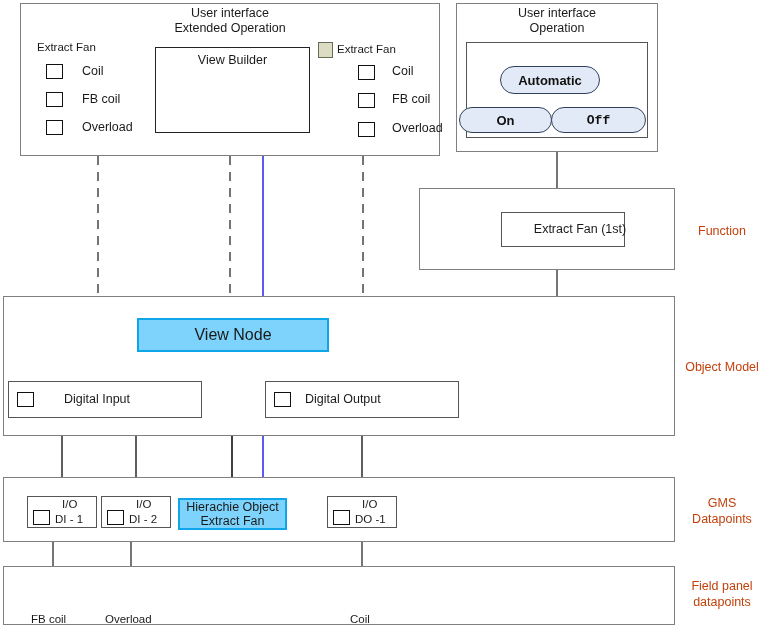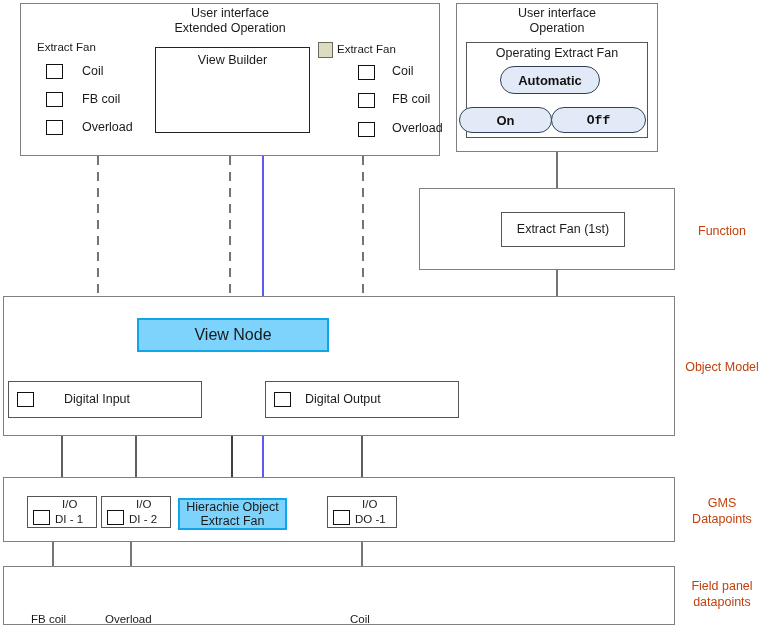--- a/index.html
+++ b/index.html
@@ -248,29 +248,28 @@
   <div class="lbl" style="left:392px;top:92px;">FB coil</div>
 
   <div class="io-icon" style="left:358px;top:122px;"></div>
   <div class="lbl" style="left:392px;top:121px;">Overload</div>
 
   <div class="panel" style="left:456px;top:3px;width:202px;height:149px;"></div>
   <div class="ttl" style="left:466px;top:6px;width:182px;">User interface
 Operation</div>
 
   <div class="inner-box" style="left:466px;top:42px;width:182px;height:96px;"></div>
-  <div class="lbl ctr" style="left:466px;top:46px;width:182px;">Operating Extract Fan</div>
 
   <div class="pill" style="left:500px;top:66px;width:100px;height:28px;">Automatic</div>
   <div class="pill" style="left:459px;top:107px;width:93px;height:26px;">On</div>
   <div class="pill" style="left:551px;top:107px;width:95px;height:26px;font-family:Liberation Mono, monospace;">Off</div>
 
   <div class="panel" style="left:419px;top:188px;width:256px;height:82px;"></div>
   <div class="inner-box" style="left:501px;top:212px;width:124px;height:35px;"></div>
-  <div class="lbl ctr" style="left:501px;top:222px;width:124px;">Extract Fan (1st)</div>
+  <div class="lbl ctr" style="left:501px;top:222px;width:124px;padding-left:17px;">Extract Fan (1st)</div>
   <div class="section-cap" style="left:680px;top:223px;width:84px;">Function</div>
 
   <div class="panel" style="left:3px;top:296px;width:672px;height:140px;"></div>
 
   <div class="node-box" style="left:137px;top:318px;width:192px;height:34px;">
     <span>View Node</span>
   </div>
 
   <div class="inner-box" style="left:8px;top:381px;width:194px;height:37px;"></div>
   <div class="lbl" style="left:48px;top:392px;margin-left:16px;">Digital Input</div>

